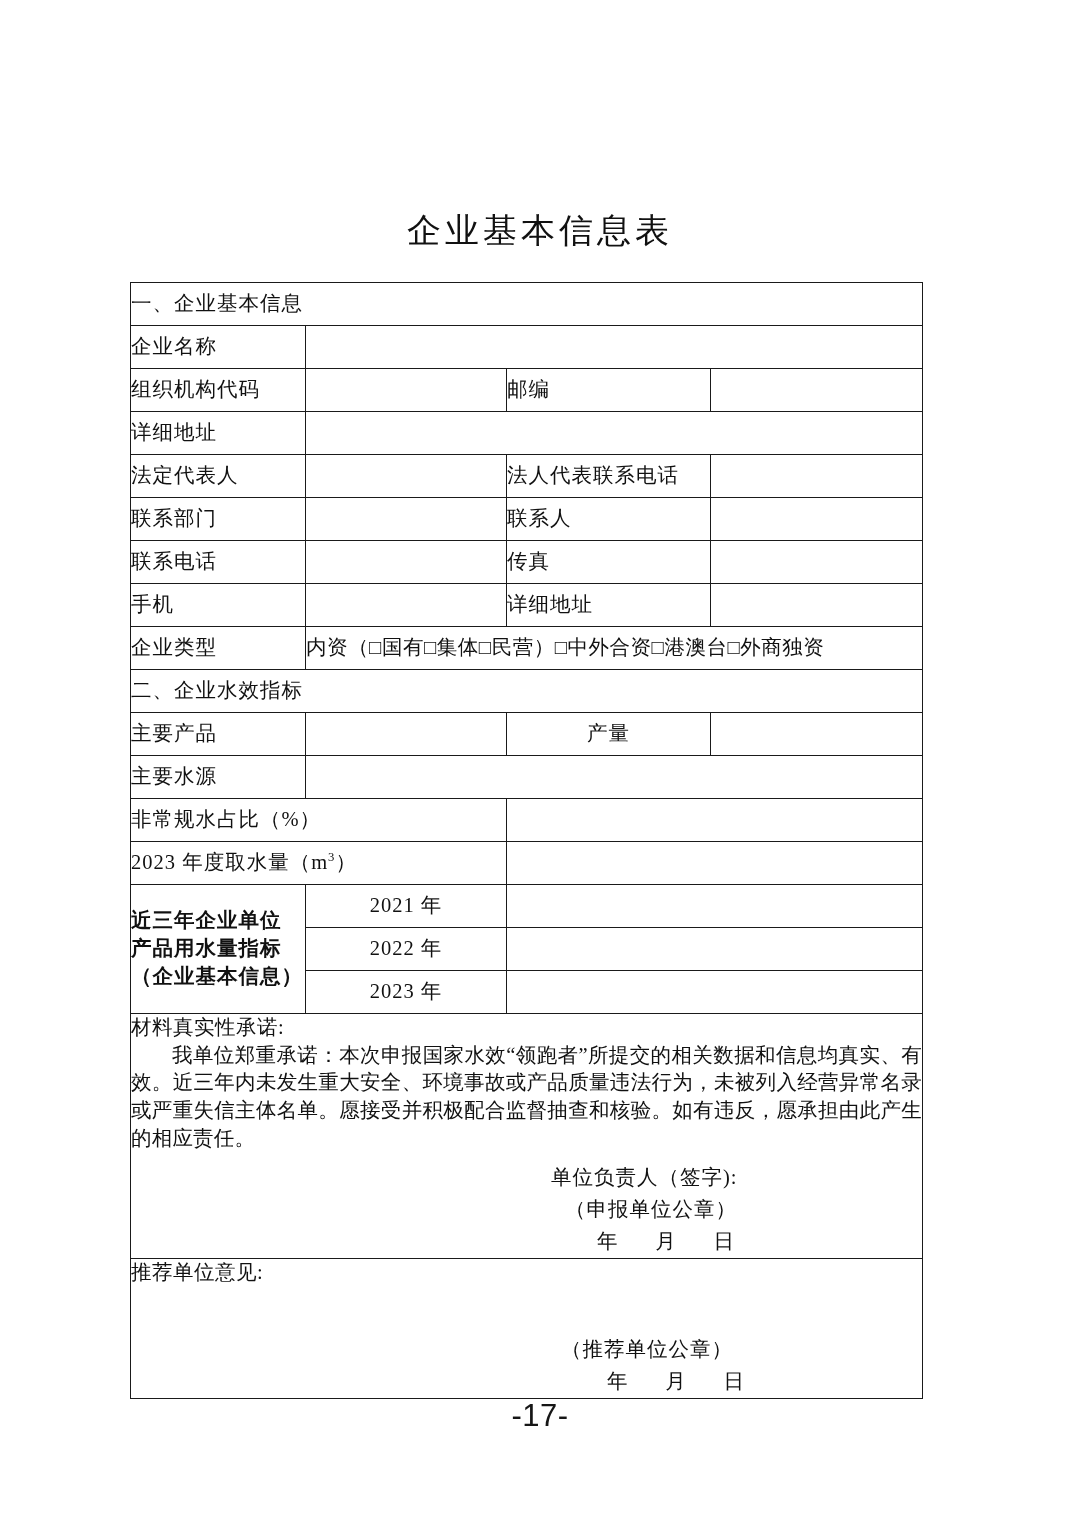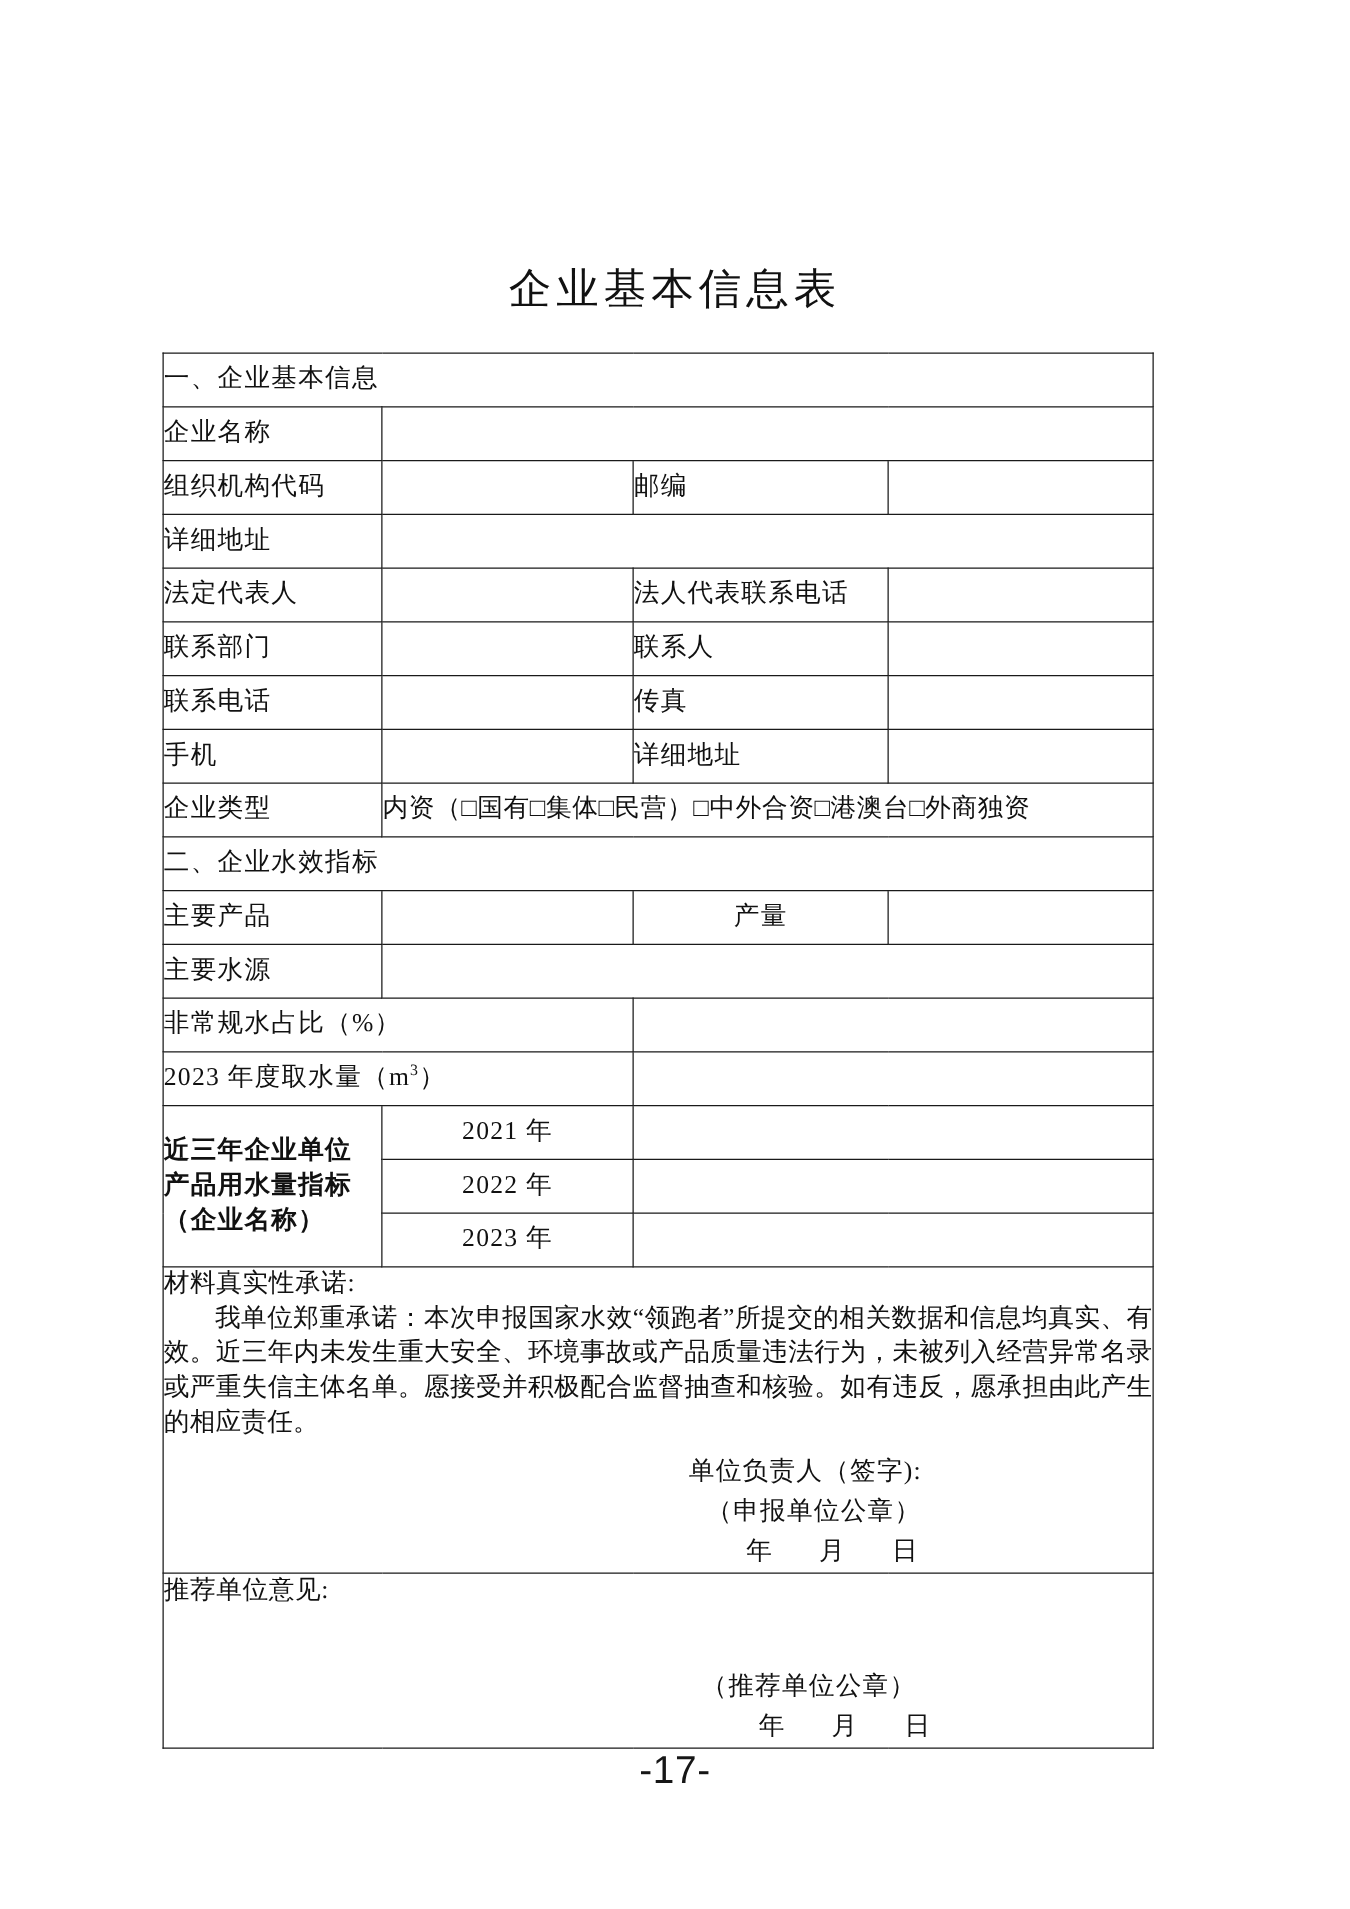--- a/index.html
+++ b/index.html
@@ -239,21 +239,21 @@
 
       <tr>
         <td class="cell-pad lbl" colspan="2"><span>2023 年度取水量（m</span><sup class="m3">3</sup><span>）</span></td>
         <td class="cell-pad blank" colspan="2"></td>
       </tr>
 
       <tr>
         <td class="cell-pad merged-label" rowspan="3">
             <span class="ml-line">近三年企业单位</span>
             <span class="ml-line">产品用水量指标</span>
-            <span class="ml-line">（企业名称）</span>
+            <span class="ml-line">（企业基本信息）</span>
           </td>
         <td class="cell-pad lbl ctr">2021 年</td>
         <td class="cell-pad blank" colspan="2"></td>
       </tr>
       <tr>
         <td class="cell-pad lbl ctr">2022 年</td>
         <td class="cell-pad blank" colspan="2"></td>
       </tr>
       <tr>
         <td class="cell-pad lbl ctr">2023 年</td>

